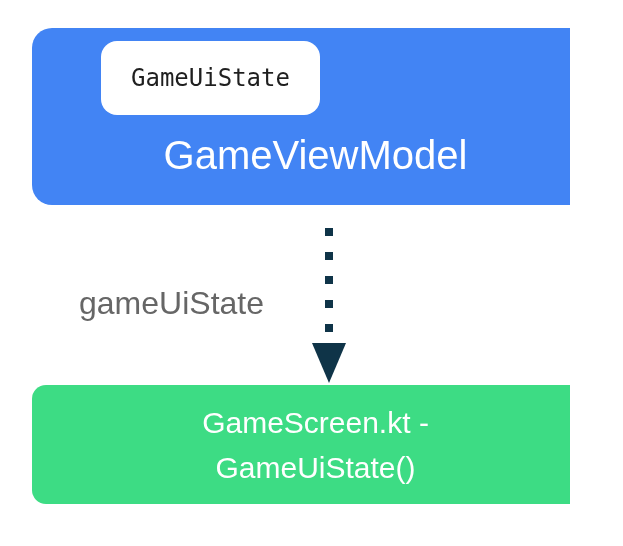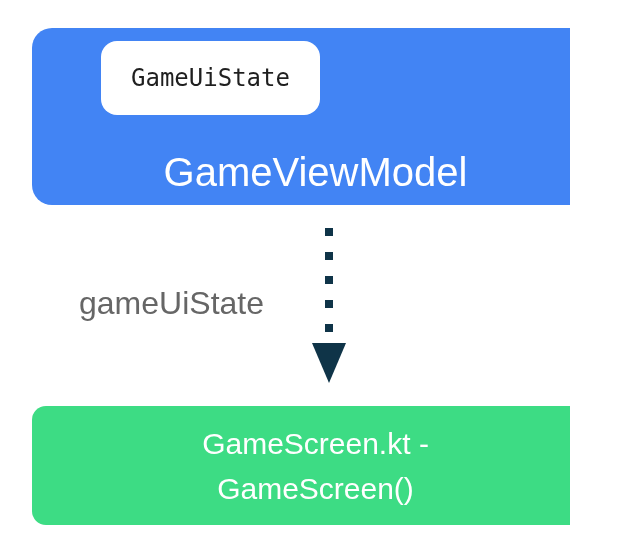--- a/index.html
+++ b/index.html
@@ -29,21 +29,21 @@
     display: flex; align-items: center; justify-content: center;
   }
   .chip-text {
     font-family: "DejaVu Sans Mono", monospace;
     font-size: 24px;
     color: var(--chip-text, #1f1f1f);
     white-space: nowrap;
   }
   .viewmodel-title {
     position: absolute;
-    left: 0; right: 0; top: 121px;
+    left: 0; right: 0; top: 104px;
     text-align: center;
     font-size: 40px;
     line-height: 46px;
     color: var(--box-text, #ffffff);
     white-space: nowrap;
   }
 
   
   .dotted-line {
     position: absolute;
@@ -67,21 +67,21 @@
     top: 283px; right: 306px;
     font-size: 32px;
     line-height: 40px;
     color: var(--label-text, #666666);
     white-space: nowrap;
   }
 
   
   .screen-box {
     position: absolute;
-    left: 32px; top: 406px;
+    left: 32px; top: 385px;
     width: 567px; height: 119px;
     background: var(--screen-box, #3ddc84);
     border-radius: 14px;
     display: flex; flex-direction: column;
     align-items: center; justify-content: center;
     text-align: center;
   }
   .screen-line {
     font-size: 30px;
     line-height: 45px;
@@ -107,16 +107,16 @@
     <div class="dot"></div>
     <div class="dot"></div>
     <div class="dot"></div>
     <div class="dot"></div>
     <div class="dot"></div>
   </div>
   <div class="arrowhead"></div>
 
   <div class="screen-box">
     <div class="screen-line">GameScreen.kt -</div>
-    <div class="screen-line">GameScreen()</div>
+    <div class="screen-line">GameUiState()</div>
   </div>
 
 </div>
 
 </body></html>

